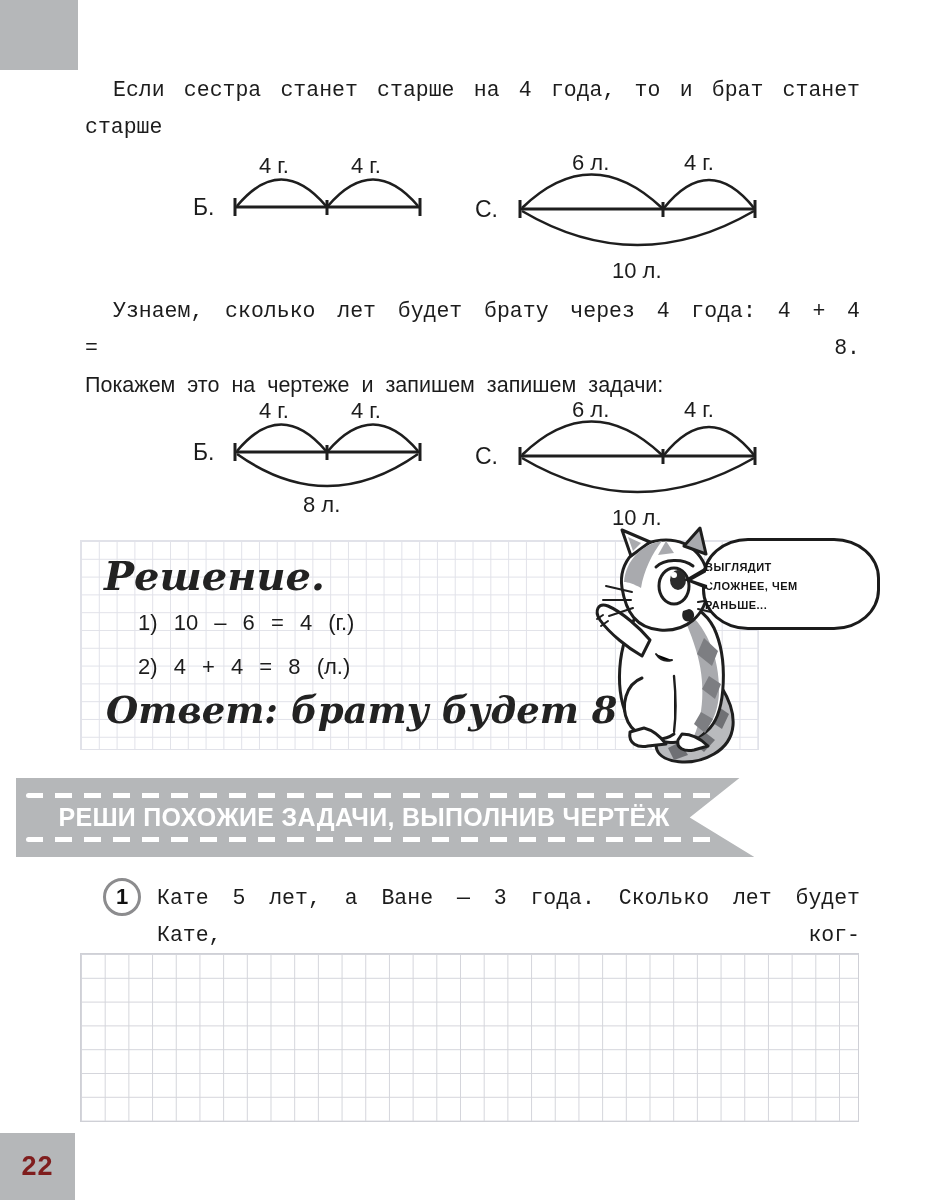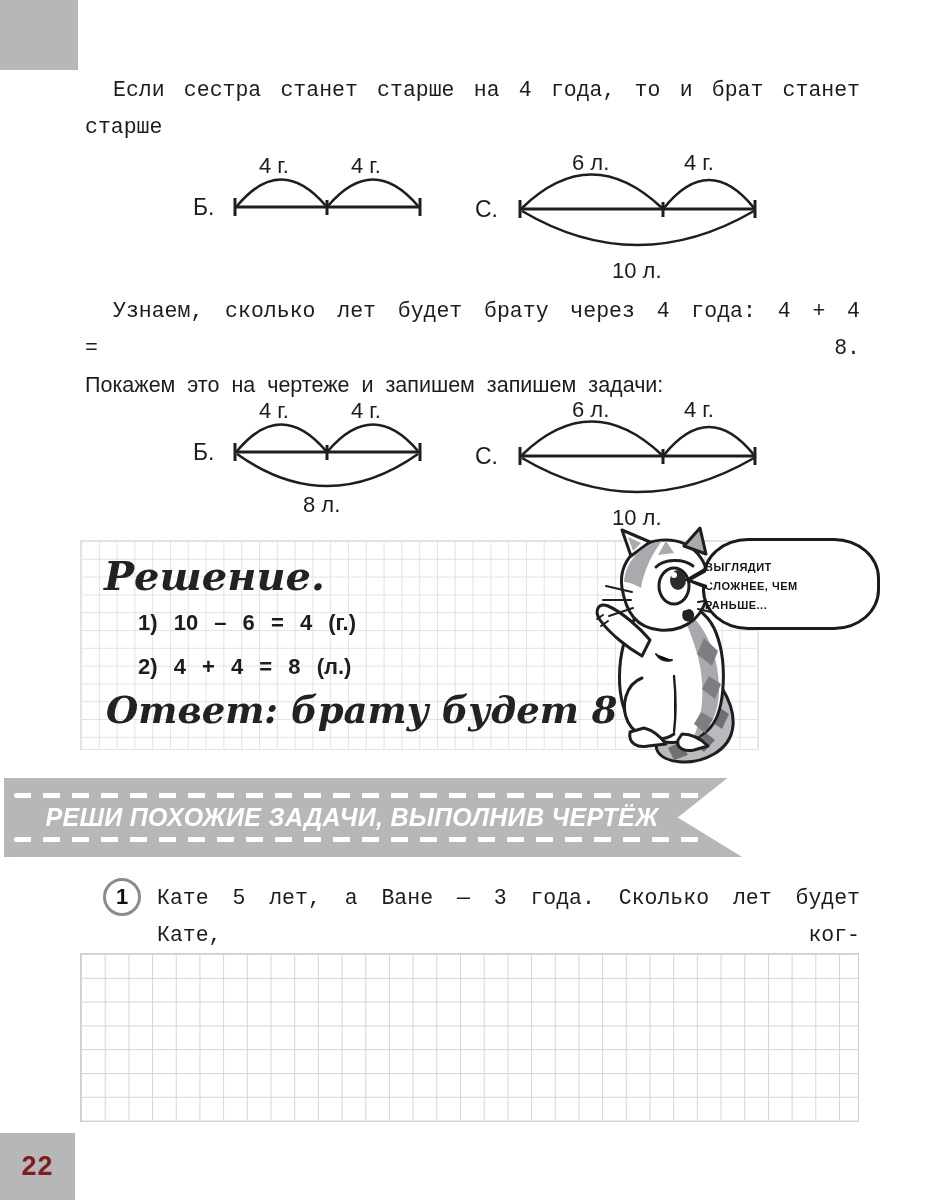--- a/index.html
+++ b/index.html
@@ -23,21 +23,21 @@
     left:80px;top:540px;width:677px;height:208px;
     background-color:#fff;
     background-image:
       linear-gradient(#e1e2e9 1px, transparent 1px),
       linear-gradient(90deg, #e1e2e9 1px, transparent 1px);
     background-size:17.8px 17.8px;
     border:1px solid #e1e2e9;
   }
   .script{font-family:"DejaVu Serif", serif;font-style:italic;color:#222;font-weight:bold;}
   .sol-heading{left:104px;top:552px;font-size:40px;}
-  .sol-step{font-size:22px;word-spacing:10px;left:138px;font-weight:bold;}
+  .sol-step{font-size:22px;word-spacing:10px;left:138px;}
   .sol-step1{top:610px;}
   .sol-step2{top:654px;}
   .sol-answer{left:106px;top:688px;font-size:37px;white-space:nowrap;}
   
   .bubble{
     left:702px;top:538px;width:172px;height:86px;background:#fff;
     border:3.5px solid #1b1b1b;border-radius:46px/40px;z-index:6;
     display:flex;flex-direction:column;justify-content:center;align-items:flex-start;
   }
   .bubble-line{
@@ -46,23 +46,22 @@
   }
   .bubble:before{content:"";position:absolute;left:-21px;top:26px;width:0;height:0;
     border-top:13px solid transparent;border-bottom:9px solid transparent;
     border-right:22px solid #1b1b1b;z-index:1;}
   .bubble:after{content:"";position:absolute;left:-13px;top:29px;width:0;height:0;
     border-top:10px solid transparent;border-bottom:6px solid transparent;
     border-right:18px solid #ffffff;z-index:2;}
   .cat-svg{left:586px;top:526px;z-index:5;}
   
   .banner{
-    left:4px;top:778px;width:742px;height:79px;background:#b5b7b9;
+    left:16px;top:778px;width:742px;height:79px;background:#b5b7b9;
     clip-path:polygon(0 0, 97.5% 0, 90.8% 50%, 99.5% 100%, 0 100%);
-    font-style:italic;
   }
   .banner-dash{
     position:absolute;left:10px;width:690px;height:5px;
     background:repeating-linear-gradient(90deg,#fff 0 17px,transparent 17px 29px);
     border-radius:3px;
   }
   .dash-top{top:15px;}
   .dash-bottom{bottom:15px;}
   .banner-label-wrap{position:absolute;left:0;top:0;width:696px;height:79px;
     display:flex;align-items:center;justify-content:center;}

